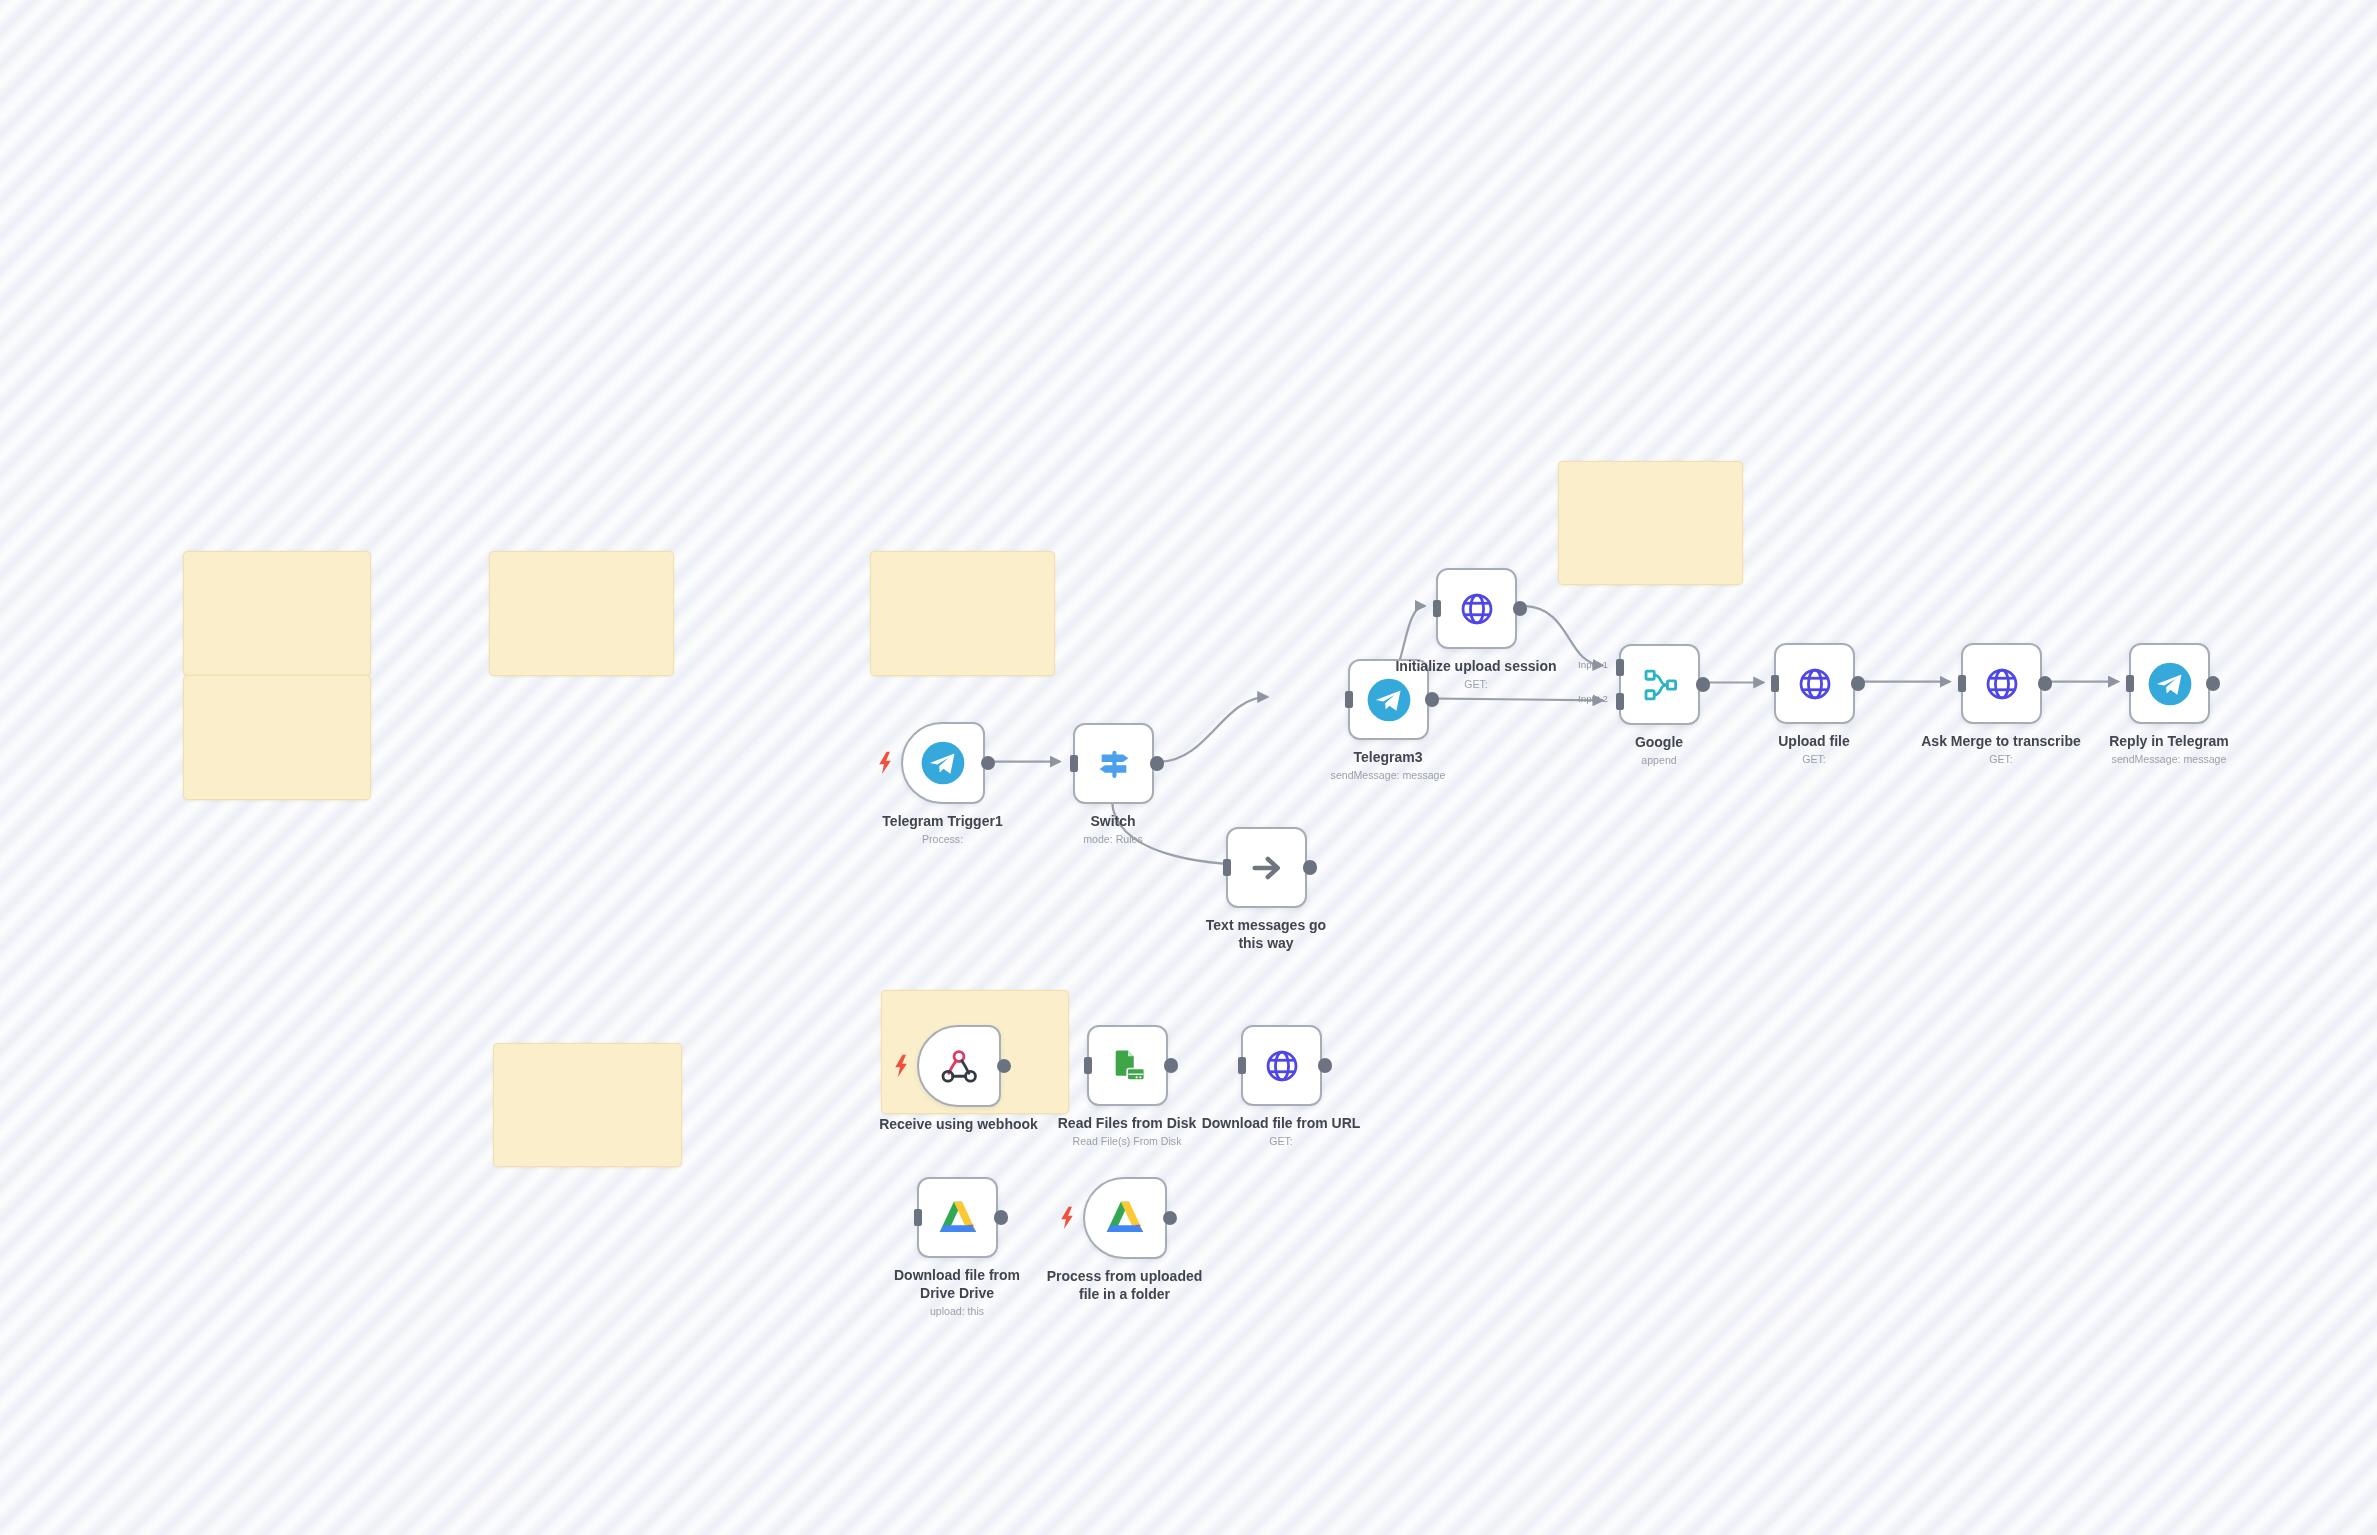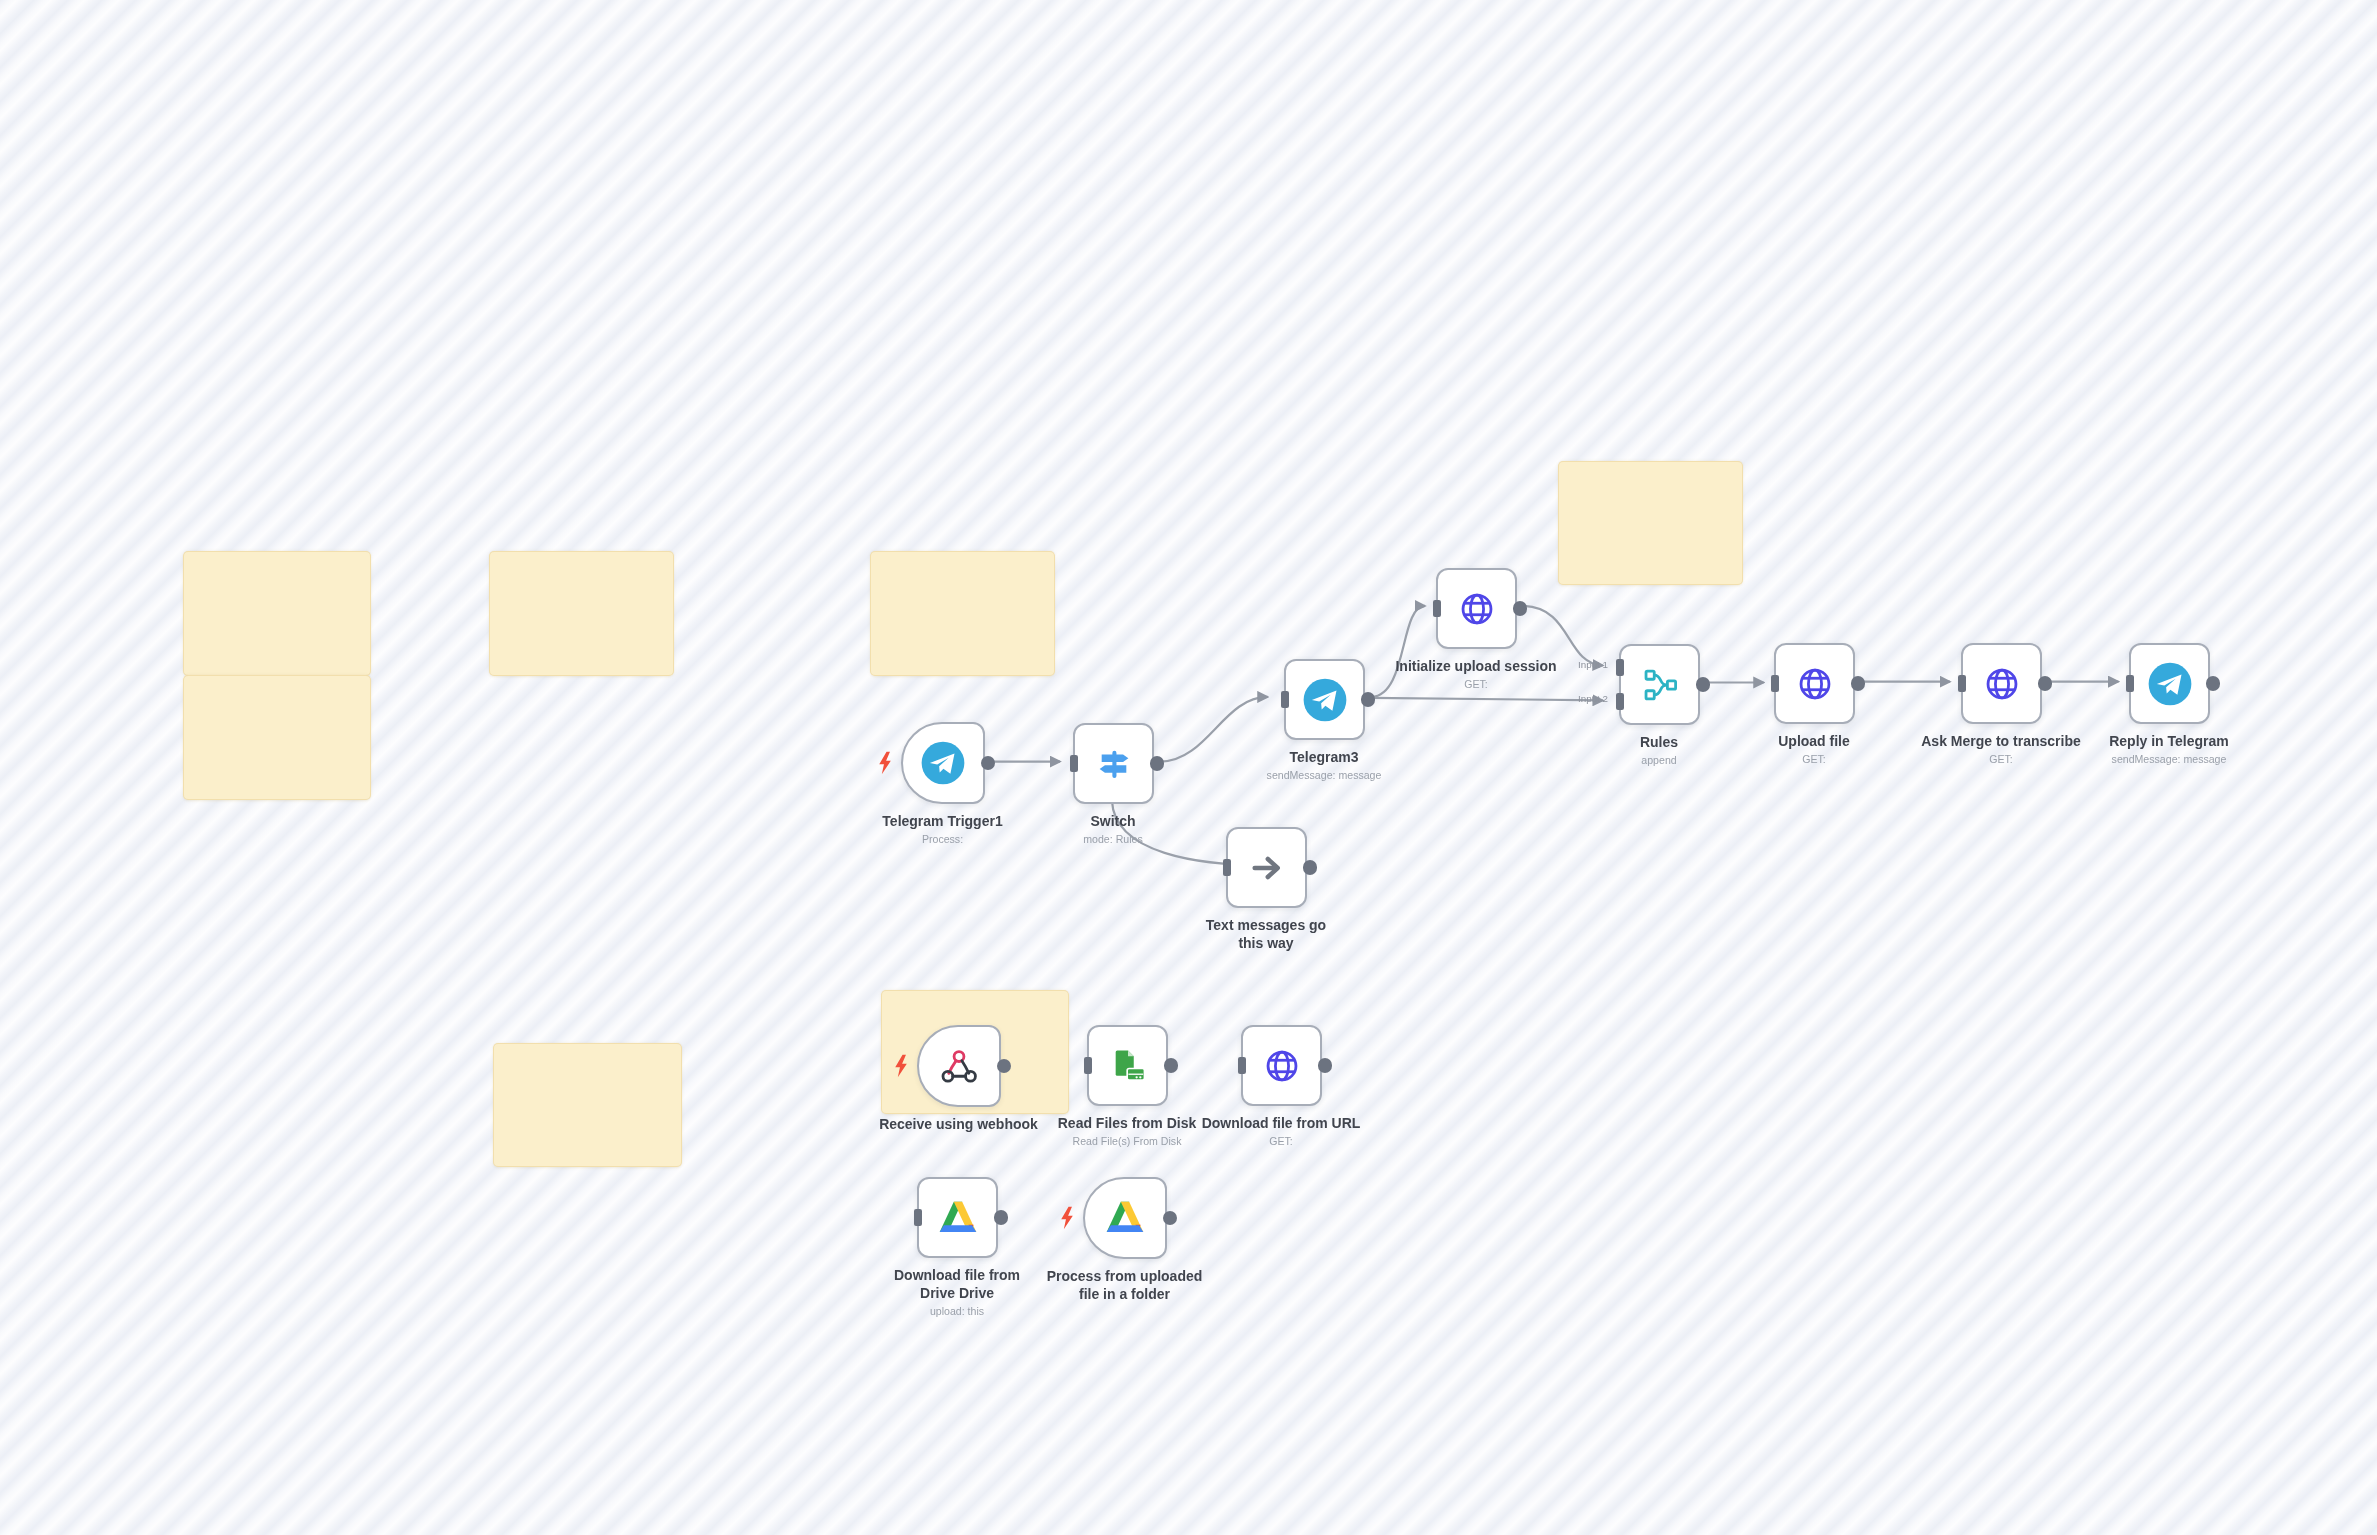--- a/index.html
+++ b/index.html
@@ -88,21 +88,21 @@
       </svg>
       <span class="in-port"></span>
       <span class="out-port"></span>
     </div>
     <div class="name-wrap">
       <div class="lbl">Switch</div>
       <div class="sub">mode: Rules</div>
     </div>
   </div>
 
-  <div class="node" style="left:1284px;top:659px;text-decoration:underline;">
+  <div class="node" style="left:1348px;top:659px;text-decoration:underline;">
     <div class="box">
       <svg width="46" height="46" viewBox="0 0 56 56">
         <circle cx="28" cy="28" r="26" fill="#35a9dc"></circle>
         <path d="M12,28 L42,16.5 L37,41 L28.5,35 L24,39.5 L23.3,32 L35,21.5 L21,29.8 Z" fill="#ffffff"></path>
       </svg>
       <span class="in-port"></span>
       <span class="out-port"></span>
     </div>
     <div class="name-wrap">
       <div class="lbl">Telegram3</div>
@@ -138,21 +138,21 @@
           <rect x="37" y="23" width="10" height="10" rx="1.5"></rect>
           <path d="M21,16 C31,16 26,28 37,28"></path>
           <path d="M21,40 C31,40 26,28 37,28"></path>
         </g>
       </svg>
       <span class="in-port p1"></span>
       <span class="in-port p2"></span>
       <span class="out-port"></span>
     </div>
     <div class="name-wrap">
-      <div class="lbl">Rules</div>
+      <div class="lbl">Google</div>
       <div class="sub">append</div>
     </div>
   </div>
 
   <div class="node" style="left:1774px;top:643px;">
     <div class="box">
       <svg width="46" height="46" viewBox="0 0 56 56">
         <g stroke="#4f46e8" stroke-width="3.4" fill="none">
           <circle cx="28" cy="28" r="17"></circle>
           <ellipse cx="28" cy="28" rx="8" ry="17"></ellipse>

